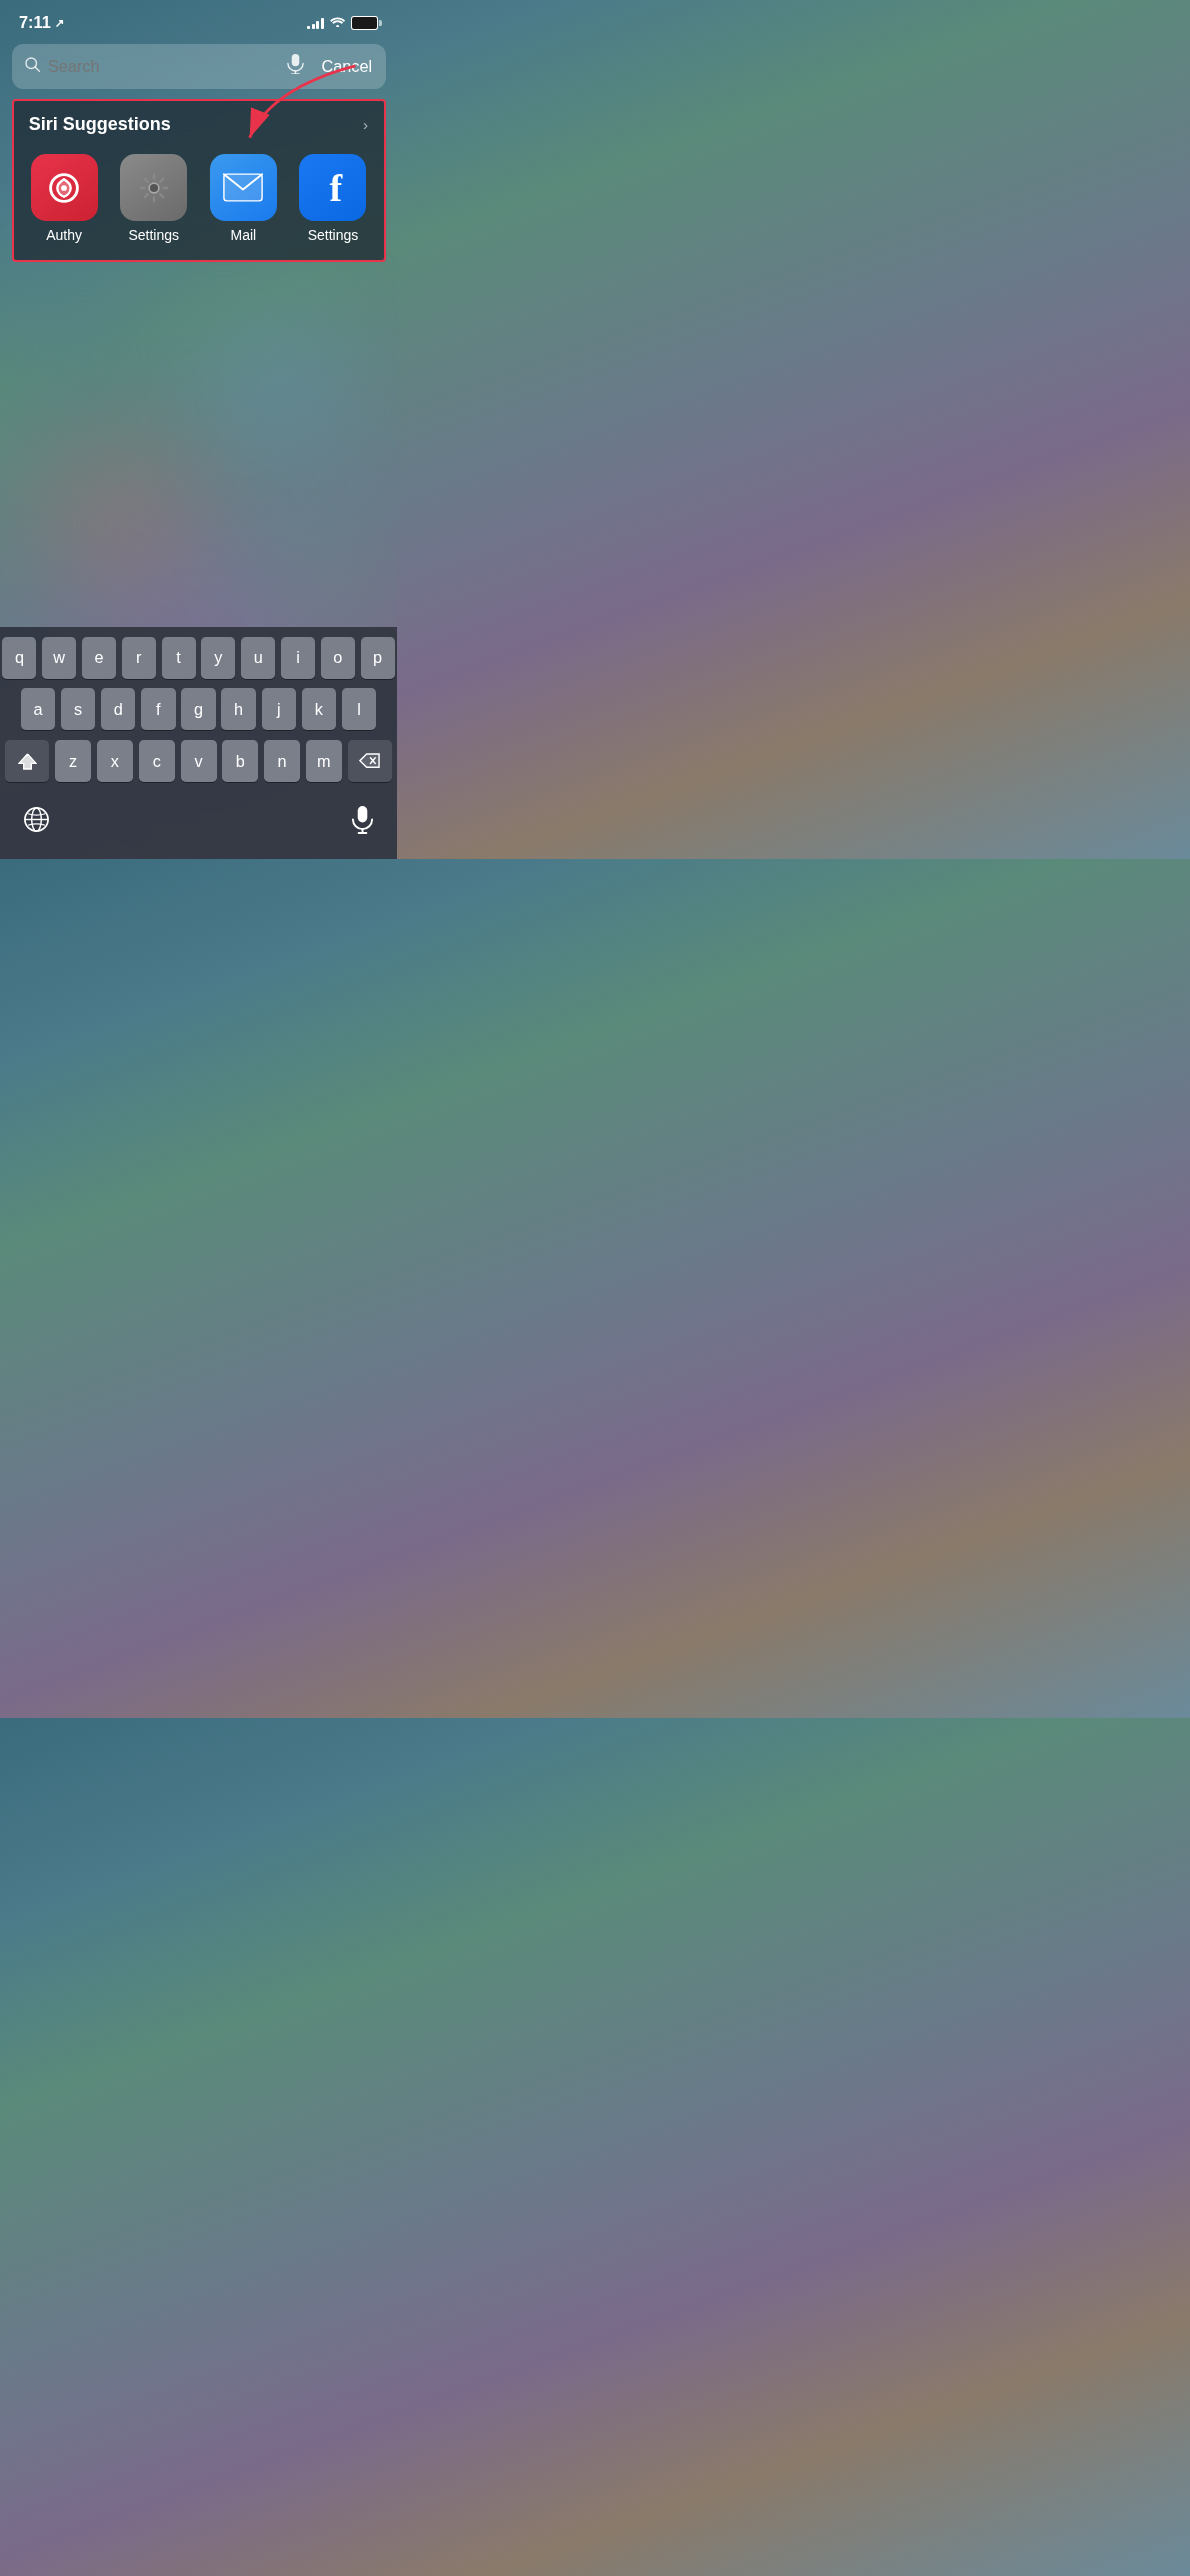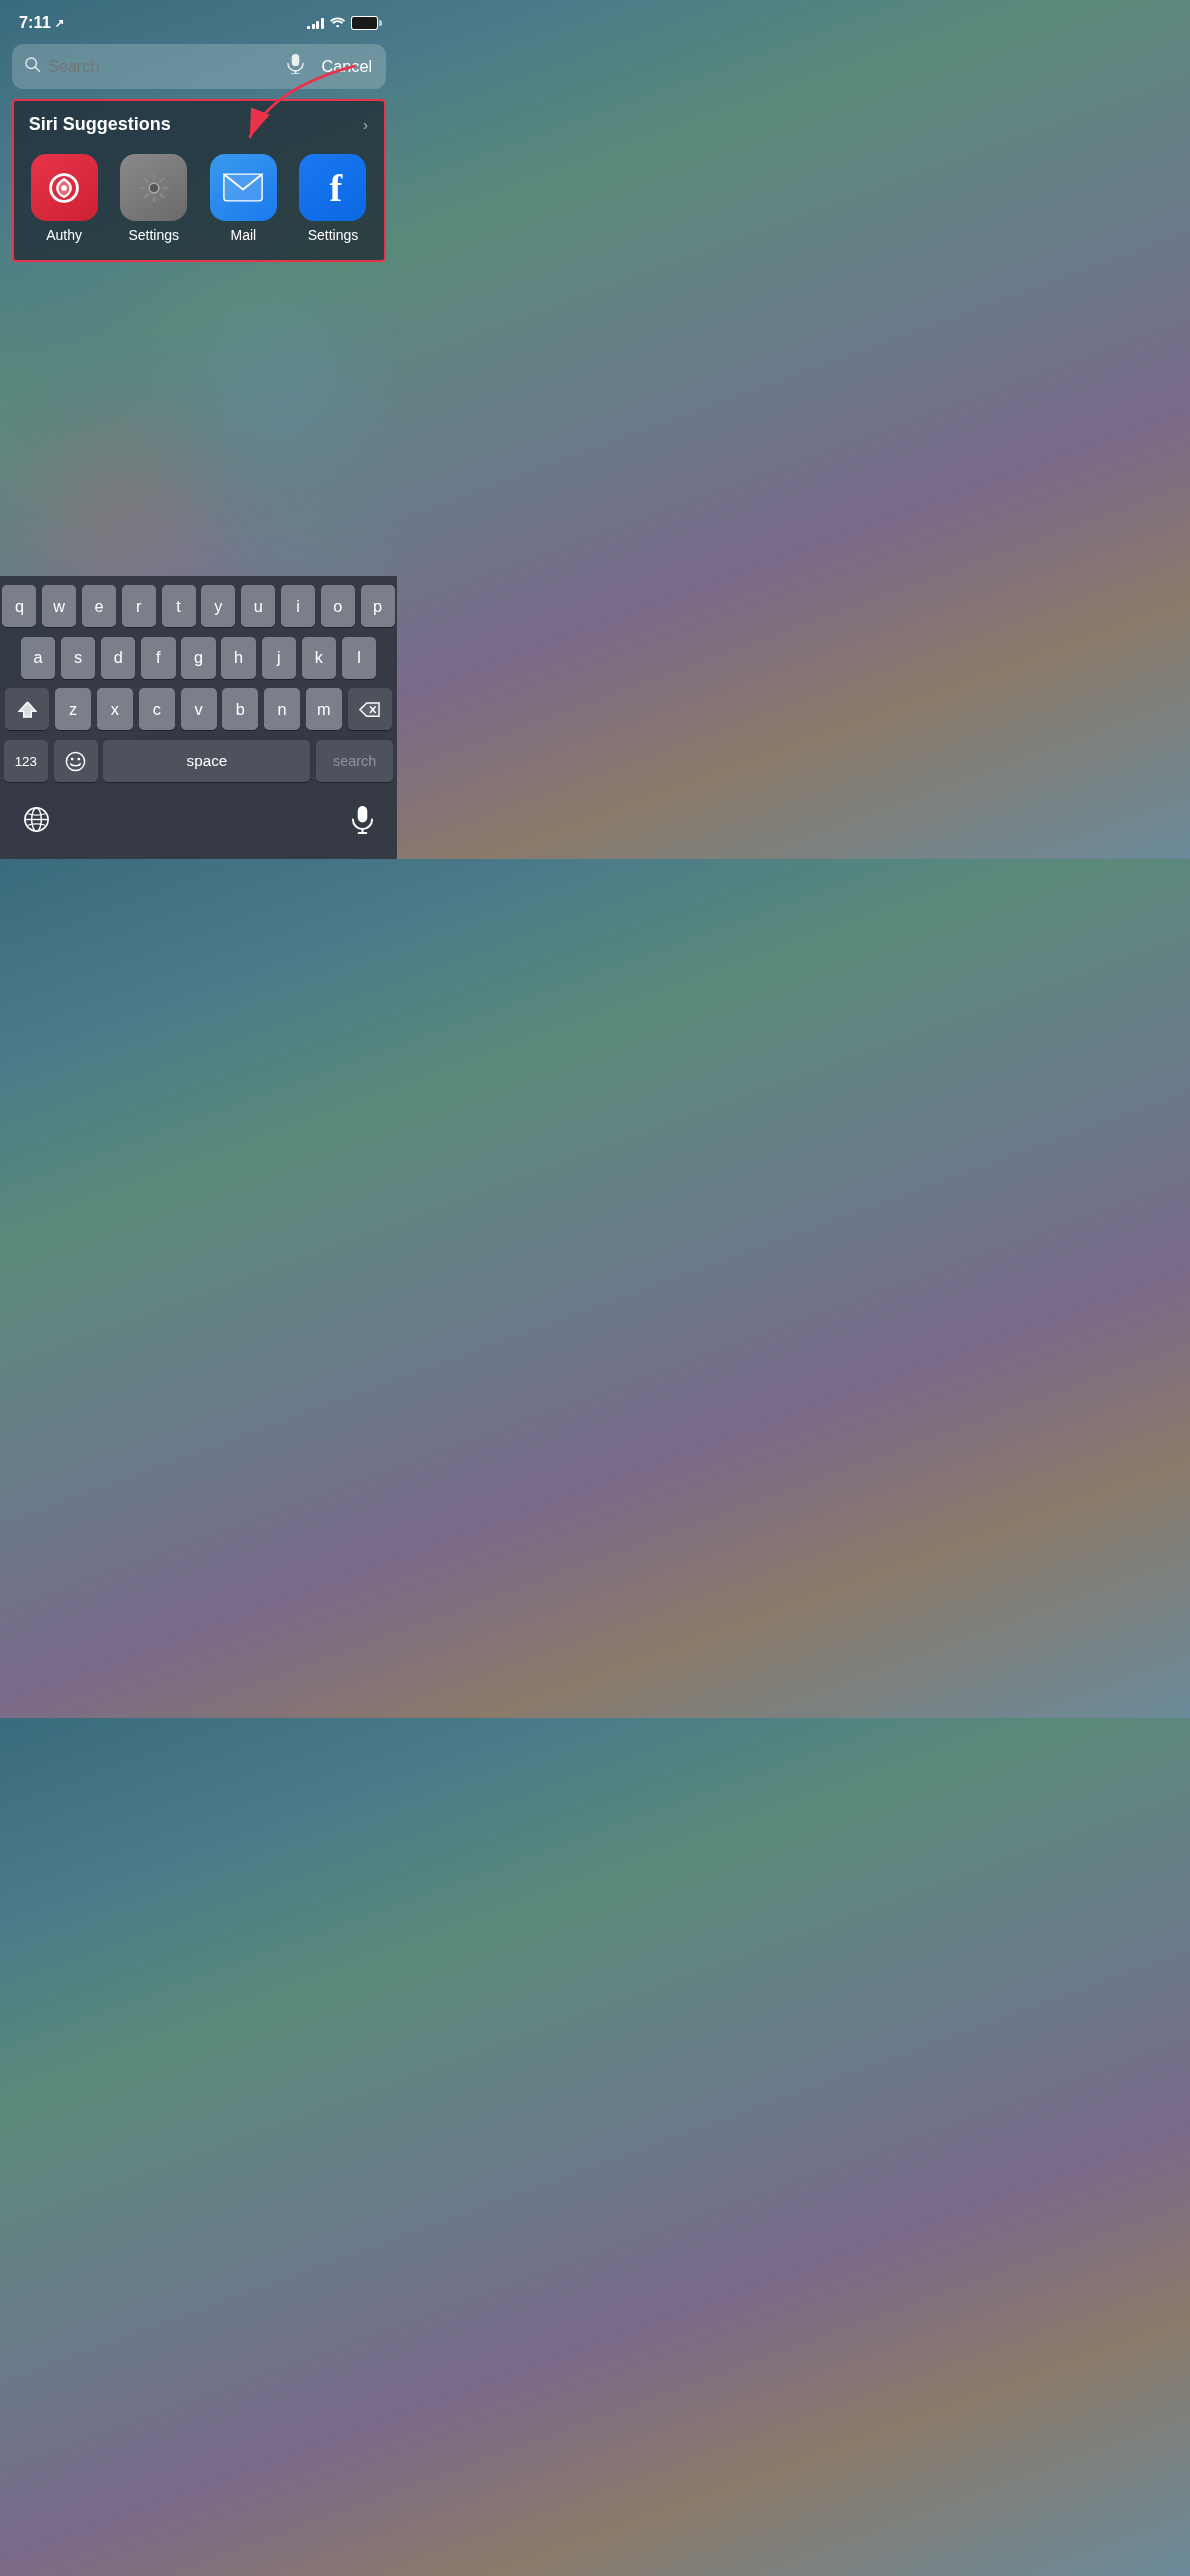--- a/index.html
+++ b/index.html
@@ -485,33 +485,20 @@
       <div class="key">m</div>
       <div class="key key-special key-delete">
         <svg width="21" height="15.3" viewBox="0 0 22 16" fill="none">
           <path d="M8 1H21V15H8L1 8Z" stroke="white" stroke-width="1.5" fill="rgba(255,255,255,0.1)"></path>
           <line x1="12" y1="5" x2="17" y2="11" stroke="white" stroke-width="1.5" stroke-linecap="round"></line>
           <line x1="17" y1="5" x2="12" y2="11" stroke="white" stroke-width="1.5" stroke-linecap="round"></line>
         </svg>
       </div>
     </div>
 
-    <div class="key-row">
-      <div class="key key-special key-numbers" style="font-size:13.4px;">123</div>
-      <div class="key key-special key-emoji">
-        <svg width="21" height="21" viewBox="0 0 22 22" fill="none">
-          <circle cx="11" cy="11" r="9.5" stroke="white" stroke-width="1.5"></circle>
-          <circle cx="7.5" cy="8.5" r="1.5" fill="white"></circle>
-          <circle cx="14.5" cy="8.5" r="1.5" fill="white"></circle>
-          <path d="M6 13.5c1 2.5 9 2.5 10 0" stroke="white" stroke-width="1.5" stroke-linecap="round"></path>
-        </svg>
-      </div>
-      <div class="key key-special key-space" style="font-size:15.3px; color:white;">space</div>
-      <div class="key key-search" style="font-size:14.4px; color:rgba(150,155,165,0.9); max-width:77px;">search</div>
-    </div>
 
   </div>
 
   <div class="bottom-bar">
     <span class="globe-icon">
       <svg width="27" height="27" viewBox="0 0 28 28" fill="none">
         <circle cx="14" cy="14" r="12" stroke="white" stroke-width="1.8"></circle>
         <ellipse cx="14" cy="14" rx="5" ry="12" stroke="white" stroke-width="1.5"></ellipse>
         <line x1="2" y1="14" x2="26" y2="14" stroke="white" stroke-width="1.5"></line>
         <path d="M5 8 Q14 11 23 8" stroke="white" stroke-width="1.2" fill="none"></path>

